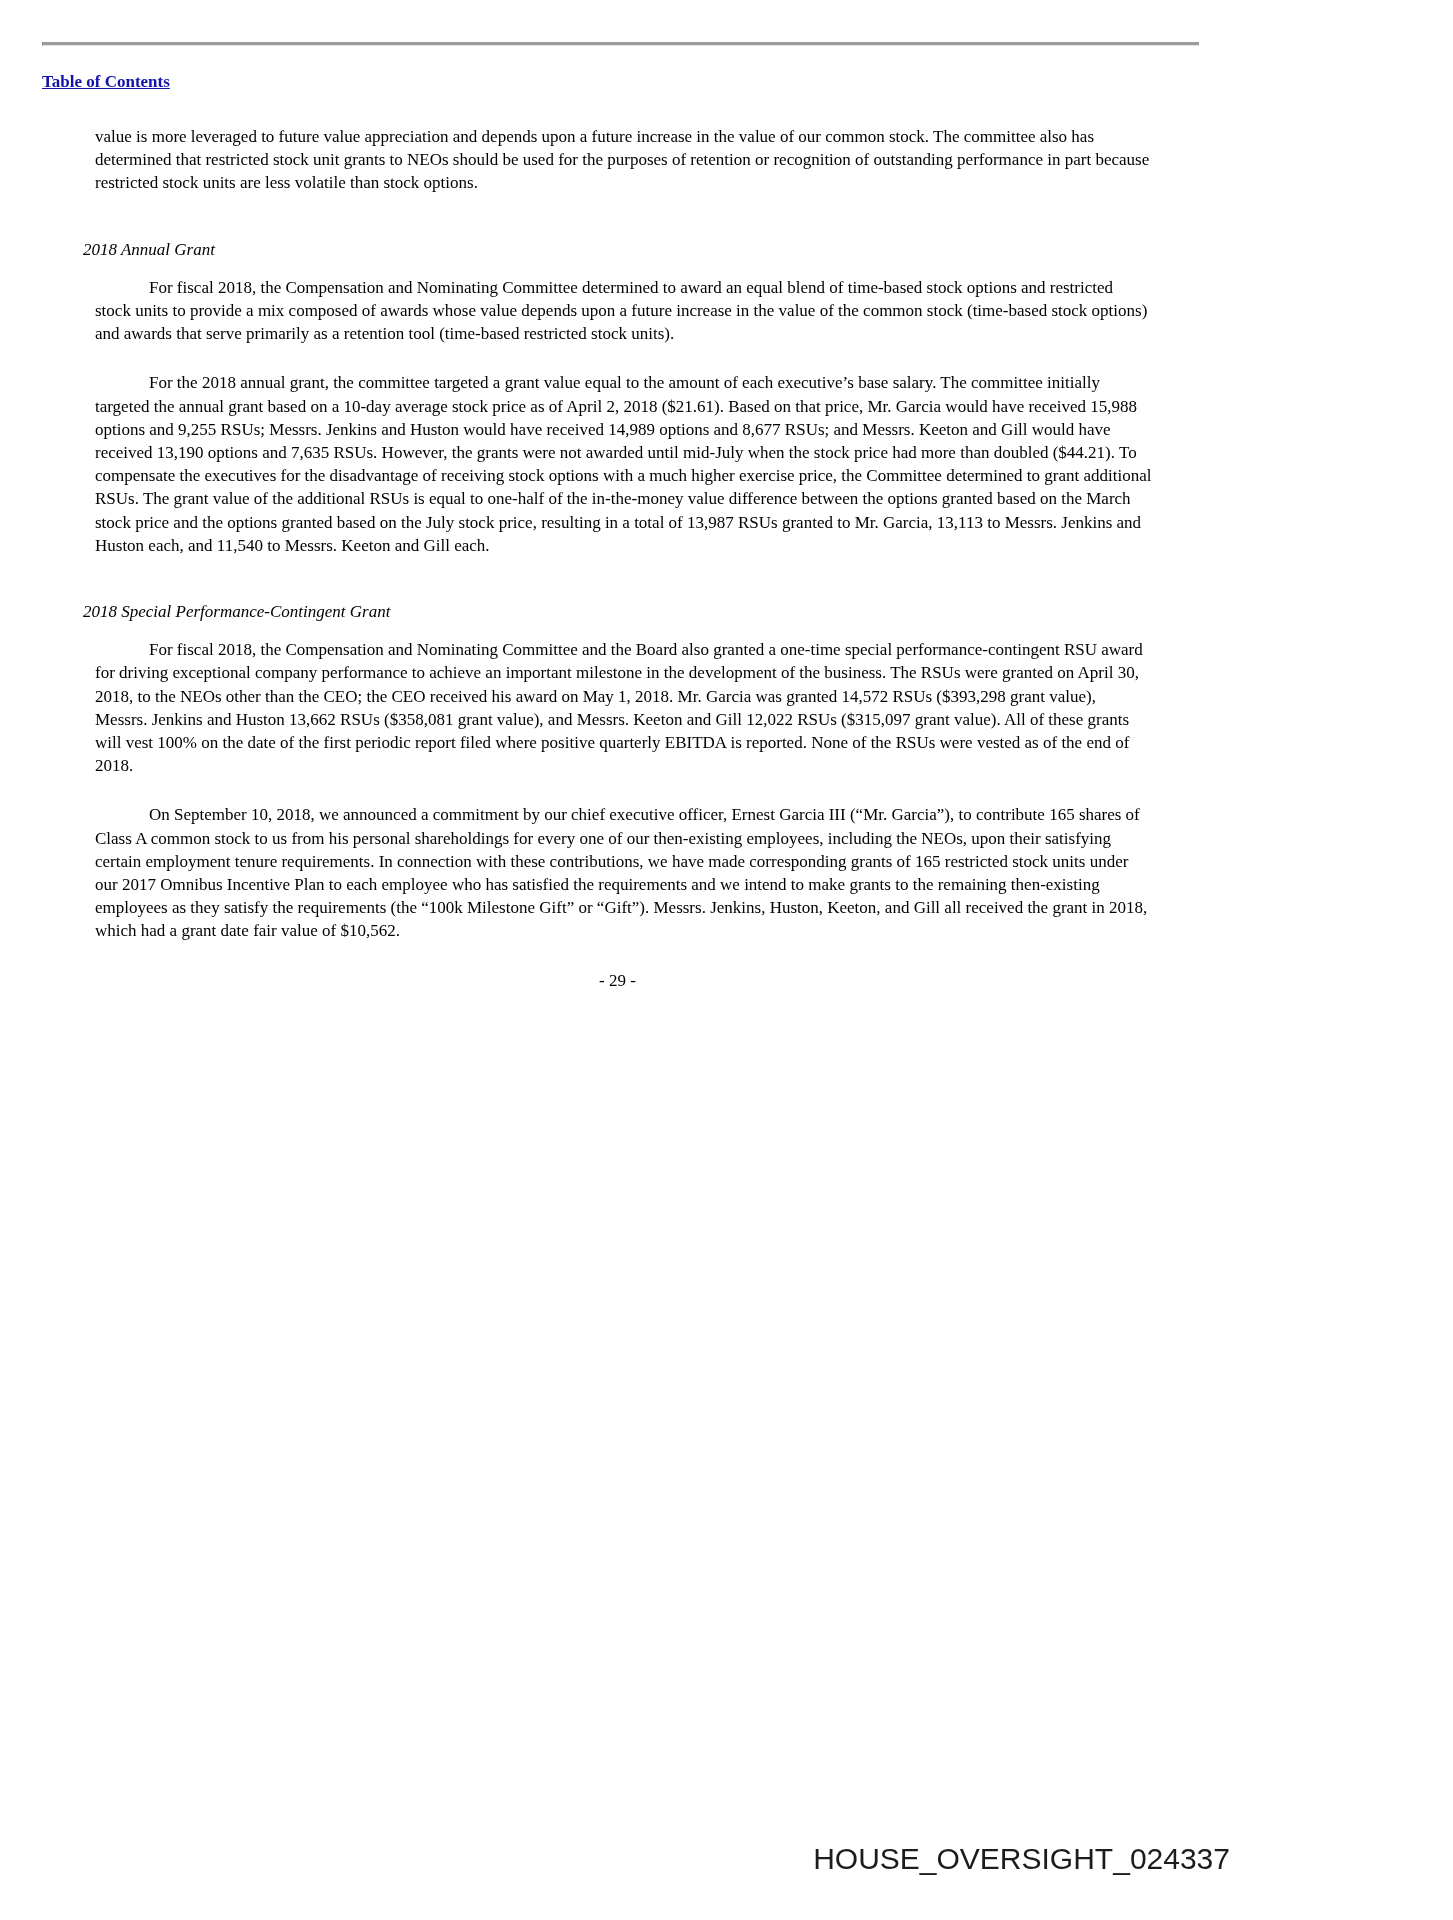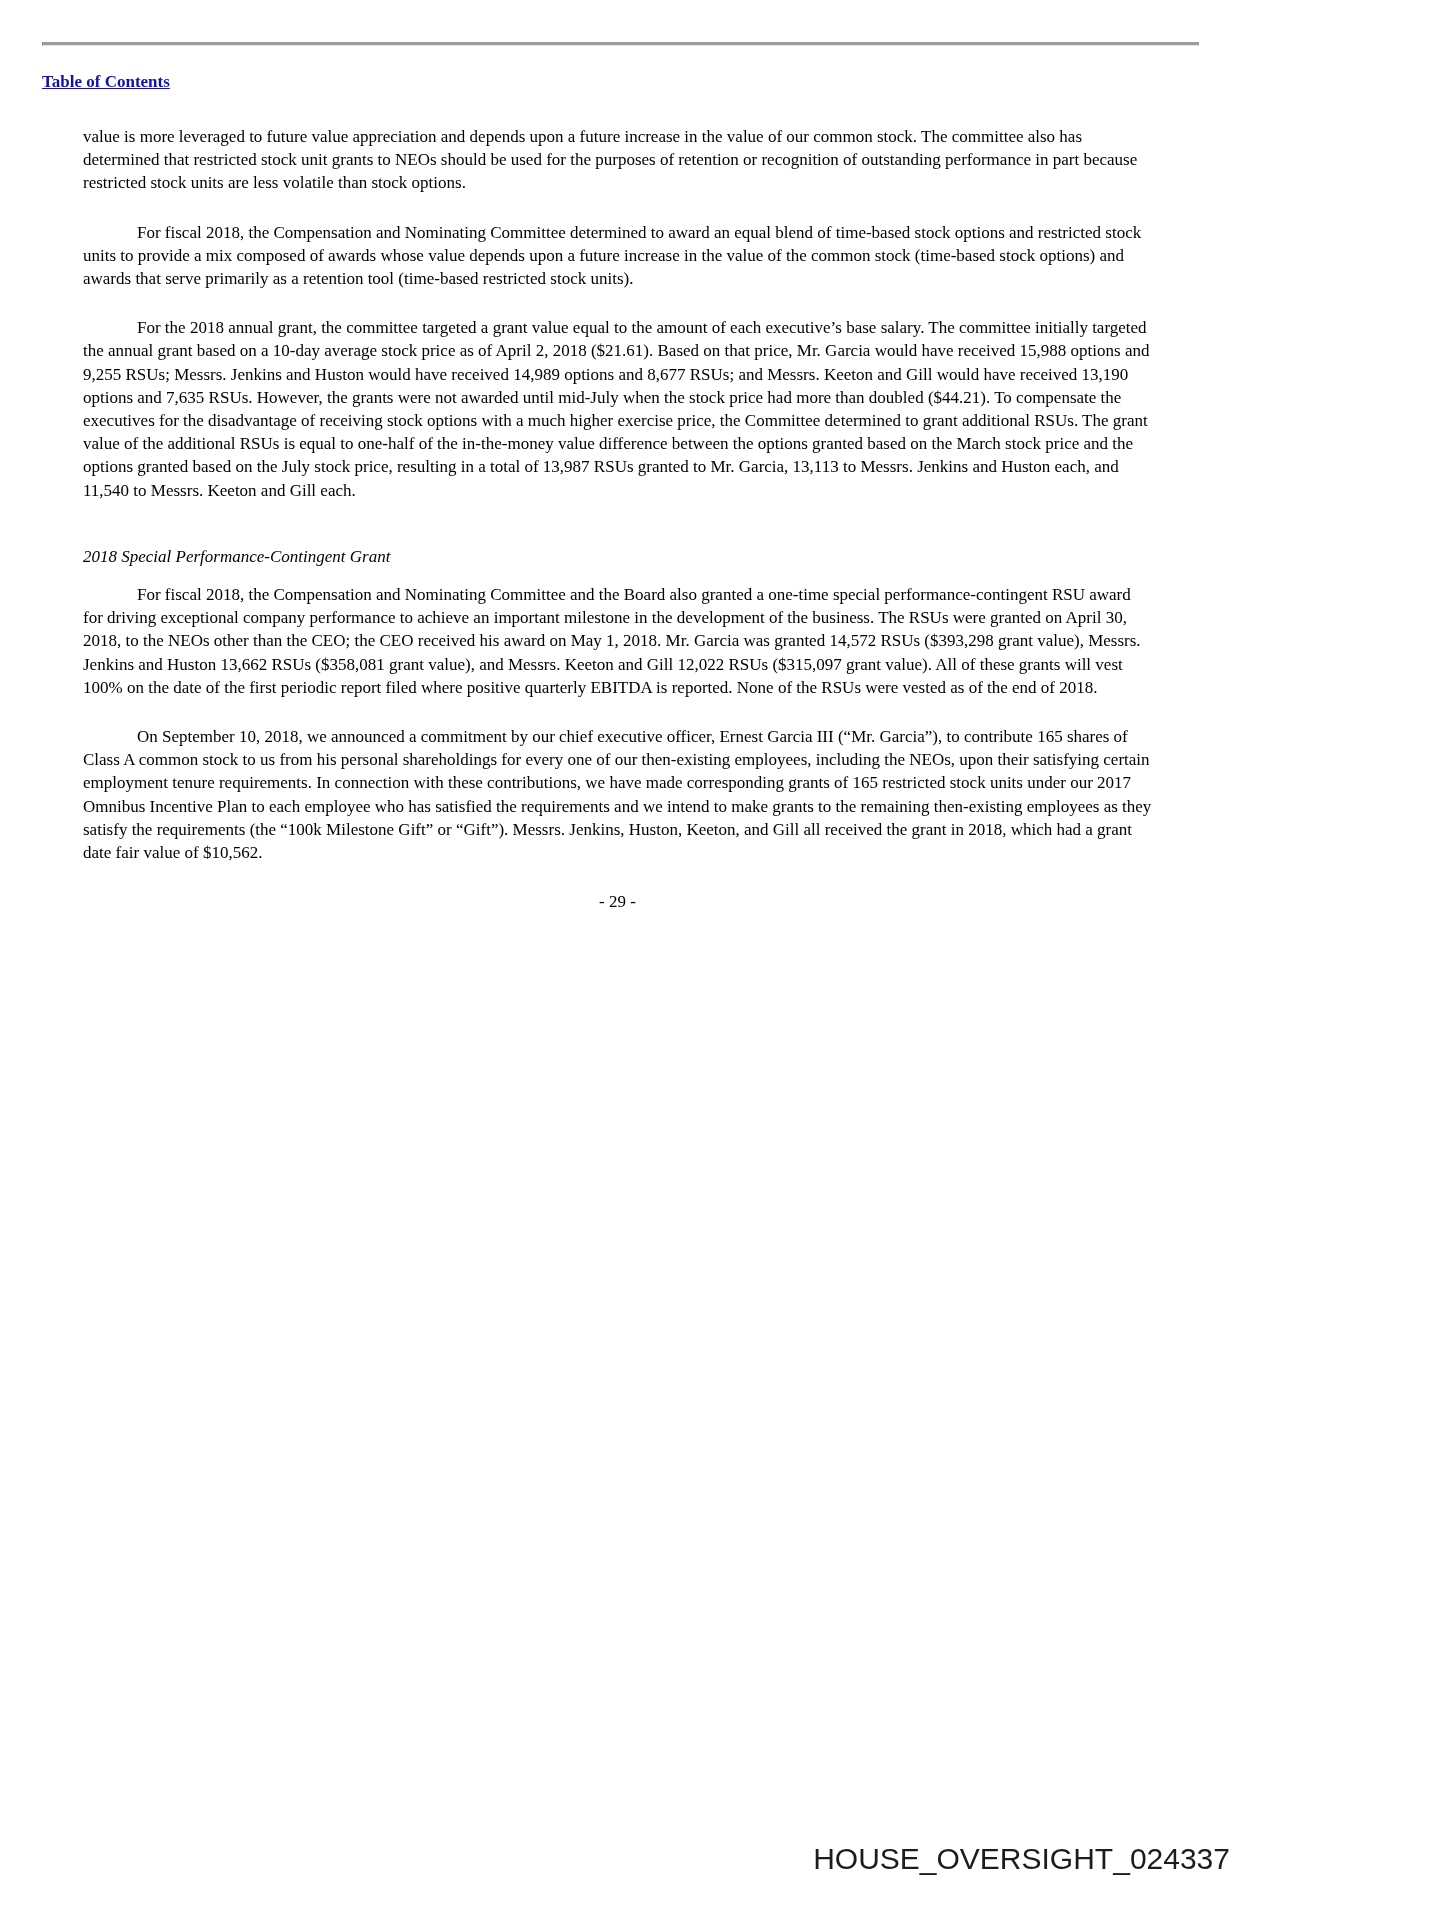--- a/index.html
+++ b/index.html
@@ -28,21 +28,21 @@
     text-decoration: underline;
     cursor: pointer;
   }
   .body-block {
     margin: 33px 90px 0 83px; 
     font-size: 17px;
     line-height: 23.2px;
     text-align: left;
   }
   .para {
-    margin: 0 0 26px 0;
+    margin: 0 0 26px 12px;
     text-indent: 54px;
   }
   .para.no-indent { text-indent: 0; }
   .subhead {
     font-size: 17px;
     font-style: italic;
     font-weight: normal;
     margin: 43px 0 15px 0;
     line-height: 23.2px;
   }
@@ -68,20 +68,21 @@
 <div class="page">
 
   <div class="top-rule"></div>
 
   <a class="toc-link" href="#">Table of Contents</a>
 
   <div class="body-block">
 
     <p class="para no-indent">value is more leveraged to future value appreciation and depends upon a future increase in the value of our common stock. The committee also has determined that restricted stock unit grants to NEOs should be used for the purposes of retention or recognition of outstanding performance in part because restricted stock units are less volatile than stock options.</p>
 
+    <h3 class="subhead">2018 Annual Grant</h3>
     <p class="para">For fiscal 2018, the Compensation and Nominating Committee determined to award an equal blend of time-based stock options and restricted stock units to provide a mix composed of awards whose value depends upon a future increase in the value of the common stock (time-based stock options) and awards that serve primarily as a retention tool (time-based restricted stock units).</p>
     <p class="para">For the 2018 annual grant, the committee targeted a grant value equal to the amount of each executive’s base salary. The committee initially targeted the annual grant based on a 10-day average stock price as of April 2, 2018 ($21.61). Based on that price, Mr. Garcia would have received 15,988 options and 9,255 RSUs; Messrs. Jenkins and Huston would have received 14,989 options and 8,677 RSUs; and Messrs. Keeton and Gill would have received 13,190 options and 7,635 RSUs. However, the grants were not awarded until mid-July when the stock price had more than doubled ($44.21). To compensate the executives for the disadvantage of receiving stock options with a much higher exercise price, the Committee determined to grant additional RSUs. The grant value of the additional RSUs is equal to one-half of the in-the-money value difference between the options granted based on the March stock price and the options granted based on the July stock price, resulting in a total of 13,987 RSUs granted to Mr. Garcia, 13,113 to Messrs. Jenkins and Huston each, and 11,540 to Messrs. Keeton and Gill each.</p>
 
     <h3 class="subhead">2018 Special Performance-Contingent Grant</h3>
     <p class="para">For fiscal 2018, the Compensation and Nominating Committee and the Board also granted a one-time special performance-contingent RSU award for driving exceptional company performance to achieve an important milestone in the development of the business. The RSUs were granted on April 30, 2018, to the NEOs other than the CEO; the CEO received his award on May 1, 2018. Mr. Garcia was granted 14,572 RSUs ($393,298 grant value), Messrs. Jenkins and Huston 13,662 RSUs ($358,081 grant value), and Messrs. Keeton and Gill 12,022 RSUs ($315,097 grant value). All of these grants will vest 100% on the date of the first periodic report filed where positive quarterly EBITDA is reported. None of the RSUs were vested as of the end of 2018.</p>
 
     <p class="para">On September 10, 2018, we announced a commitment by our chief executive officer, Ernest Garcia III (“Mr. Garcia”), to contribute 165 shares of Class A common stock to us from his personal shareholdings for every one of our then-existing employees, including the NEOs, upon their satisfying certain employment tenure requirements. In connection with these contributions, we have made corresponding grants of 165 restricted stock units under our 2017 Omnibus Incentive Plan to each employee who has satisfied the requirements and we intend to make grants to the remaining then-existing employees as they satisfy the requirements (the “100k Milestone Gift” or “Gift”). Messrs. Jenkins, Huston, Keeton, and Gill all received the grant in 2018, which had a grant date fair value of $10,562.</p>
 
     <div class="page-number">- 29 -</div>
   </div>

